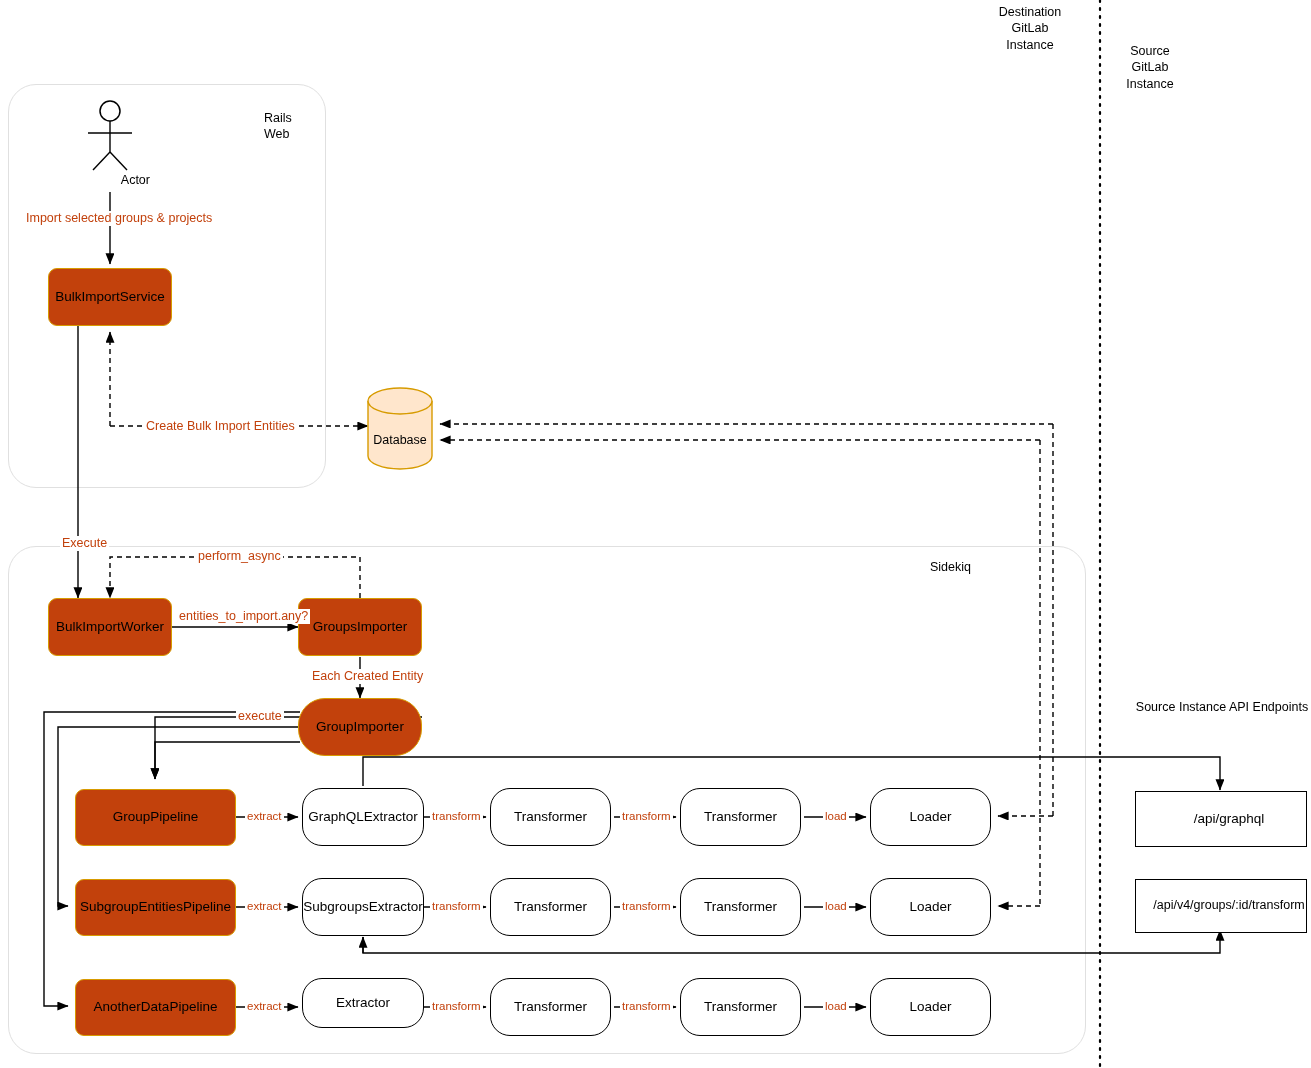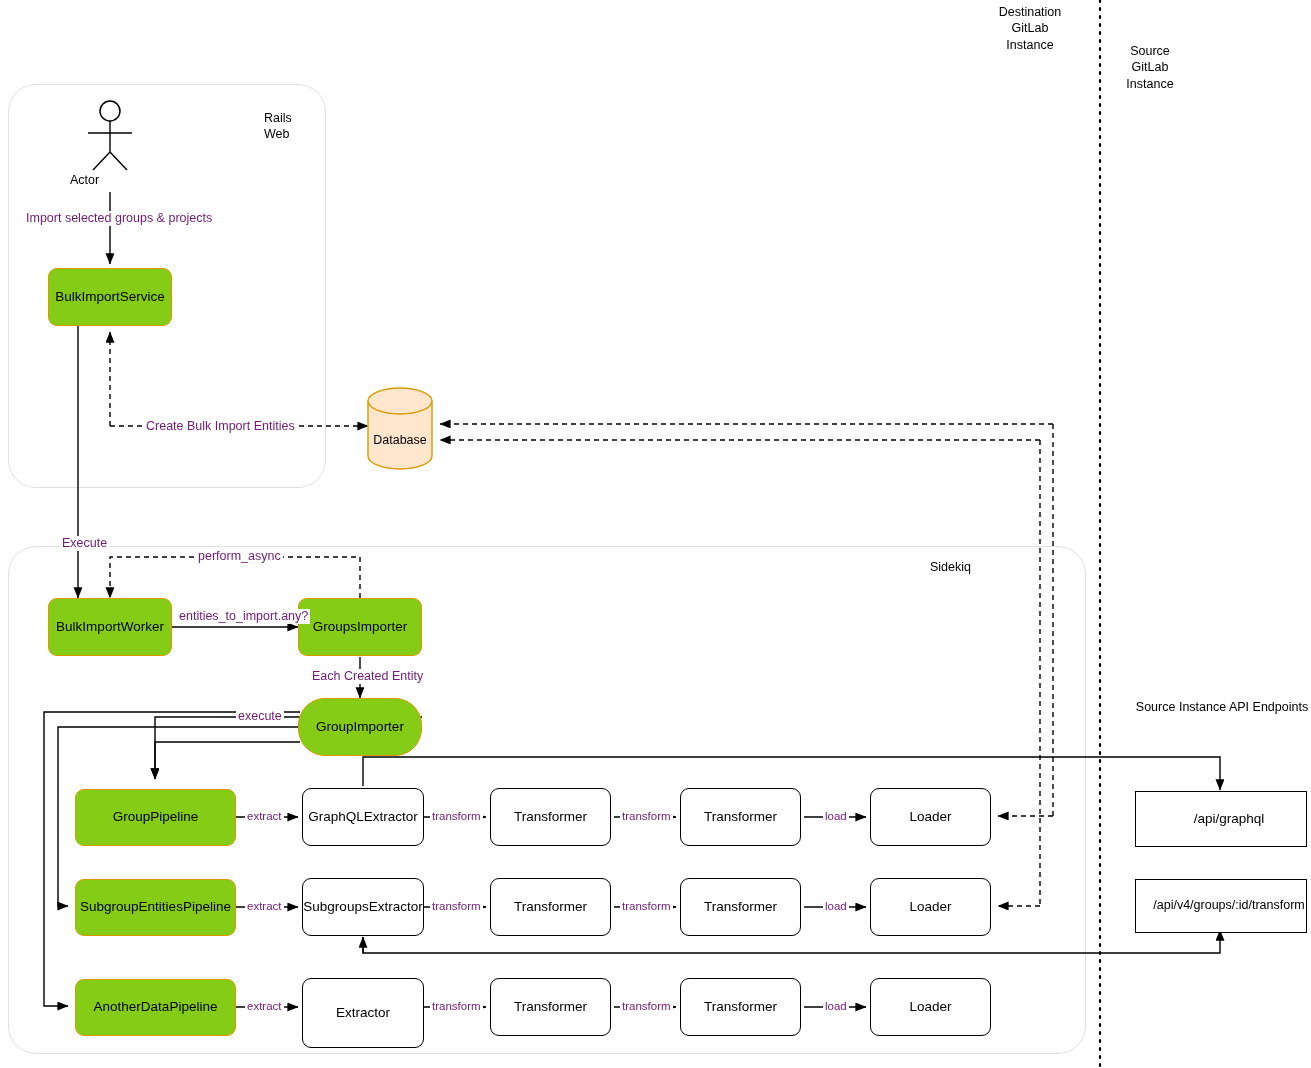--- a/index.html
+++ b/index.html
@@ -1,26 +1,26 @@
 <!DOCTYPE html>
 <html><head>
 <meta charset="utf-8">
 <style>
   html,body{margin:0;padding:0;background:#ffffff;}
   body{font-family:"Liberation Sans",sans-serif;}
   #canvas{position:relative;width:1311px;height:1068px;overflow:hidden;background:#ffffff;}
   svg.layer{position:absolute;left:0;top:0;width:1311px;height:1068px;pointer-events:none;}
   .node{position:absolute;box-sizing:border-box;display:flex;align-items:center;justify-content:center;text-align:center;font-size:13.5px;color:#000000;line-height:1.25;}
-  .node.orange{background:#84cc16;border:1.4px solid #d79b00;border-radius:9px;}
-  .node.plain{background:#ffffff;border:1.4px solid #000000;border-radius:9px;}
+  .node.orange{background:#c2410c;border:1.4px solid #d79b00;border-radius:9px;}
+  .node.plain{background:#ffffff;border:1.4px solid #000000;border-radius:20px;}
   .node.sharp{background:#ffffff;border:1.4px solid #000000;border-radius:0;padding-left:16px;}
   .container-box{position:absolute;box-sizing:border-box;border:1.3px solid #e0e0e0;border-radius:28px;background:transparent;}
   .lbl{position:absolute;font-size:12.5px;color:#000000;line-height:1.28;white-space:pre;}
   .lbl.c{text-align:center;}
-  .edge-lbl{position:absolute;font-size:11.5px;color:#701a75;background:#ffffff;padding:0 2px;white-space:nowrap;line-height:1.2;}
+  .edge-lbl{position:absolute;font-size:11.5px;color:#c2410c;background:#ffffff;padding:0 2px;white-space:nowrap;line-height:1.2;}
   .edge-lbl.big{font-size:12.5px;}
   .zone-lbl{position:absolute;font-size:12.5px;color:#000000;text-align:center;line-height:1.3;white-space:pre;}
 </style>
 </head>
 <body>
 
 <div id="canvas">
 
   <div class="container-box" style="left:8px;top:84px;width:318px;height:404px;"></div>
   <div class="container-box" style="left:8px;top:546px;width:1078px;height:508px;"></div>
@@ -102,21 +102,21 @@
 GitLab
 Instance</div>
   <div class="zone-lbl" style="left:1104px;top:4px;width:92px;margin-top:39px;">Source
 GitLab
 Instance</div>
   <div class="zone-lbl" style="left:264px;top:110px;width:60px;text-align:left;">Rails
 Web</div>
   <div class="zone-lbl" style="left:930px;top:559px;width:100px;text-align:left;">Sidekiq</div>
   <div class="zone-lbl" style="left:1132px;top:699px;width:180px;text-align:center;">Source Instance API Endpoints</div>
 
-  <div class="lbl c" style="left:70px;top:172px;width:80px;text-align:left;">Actor</div>
+  <div class="lbl c" style="left:70px;top:172px;width:80px;text-align:right;">Actor</div>
 
   <div class="node orange" style="left:48px;top:268px;width:124px;height:58px;">BulkImportService</div>
 
   <div class="lbl" style="left:368px;top:432px;width:64px;text-align:center;">Database</div>
 
   <div class="node orange" style="left:48px;top:598px;width:124px;height:58px;">BulkImportWorker</div>
 
   <div class="node orange" style="left:298px;top:598px;width:124px;height:58px;">GroupsImporter</div>
 
   <div class="node orange" style="left:298px;top:698px;width:124px;height:58px;border-radius:27px;">GroupImporter</div>
@@ -127,21 +127,21 @@
   <div class="node plain" style="left:680px;top:788px;width:121px;height:58px;">Transformer</div>
   <div class="node plain" style="left:870px;top:788px;width:121px;height:58px;">Loader</div>
 
   <div class="node orange" style="left:75px;top:879px;width:161px;height:57px;">SubgroupEntitiesPipeline</div>
   <div class="node plain" style="left:302px;top:878px;width:122px;height:58px;">SubgroupsExtractor</div>
   <div class="node plain" style="left:490px;top:878px;width:121px;height:58px;">Transformer</div>
   <div class="node plain" style="left:680px;top:878px;width:121px;height:58px;">Transformer</div>
   <div class="node plain" style="left:870px;top:878px;width:121px;height:58px;">Loader</div>
 
   <div class="node orange" style="left:75px;top:979px;width:161px;height:57px;">AnotherDataPipeline</div>
-  <div class="node plain" style="left:302px;top:978px;width:122px;height:70px;">Extractor</div>
+  <div class="node plain" style="left:302px;top:978px;width:122px;height:50px;">Extractor</div>
   <div class="node plain" style="left:490px;top:978px;width:121px;height:58px;">Transformer</div>
   <div class="node plain" style="left:680px;top:978px;width:121px;height:58px;">Transformer</div>
   <div class="node plain" style="left:870px;top:978px;width:121px;height:58px;">Loader</div>
 
   <div class="node sharp" style="left:1135px;top:791px;width:172px;height:56px;">/api/graphql</div>
   <div class="node sharp" style="left:1135px;top:879px;width:172px;height:54px;font-size:12.5px;">/api/v4/groups/:id/transform</div>
 
   <div class="edge-lbl big" style="left:24px;top:211px;">Import selected groups &amp; projects</div>
   <div class="edge-lbl big" style="left:104px;top:419px;margin-left:40px;">Create Bulk Import Entities</div>
   <div class="edge-lbl big" style="left:60px;top:536px;">Execute</div>

